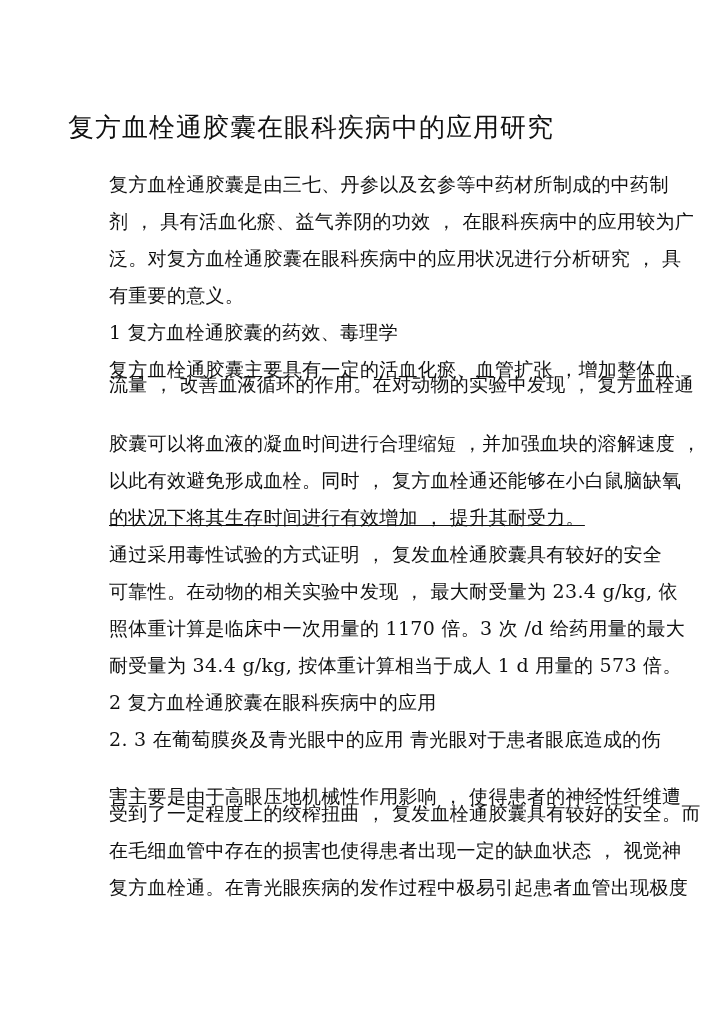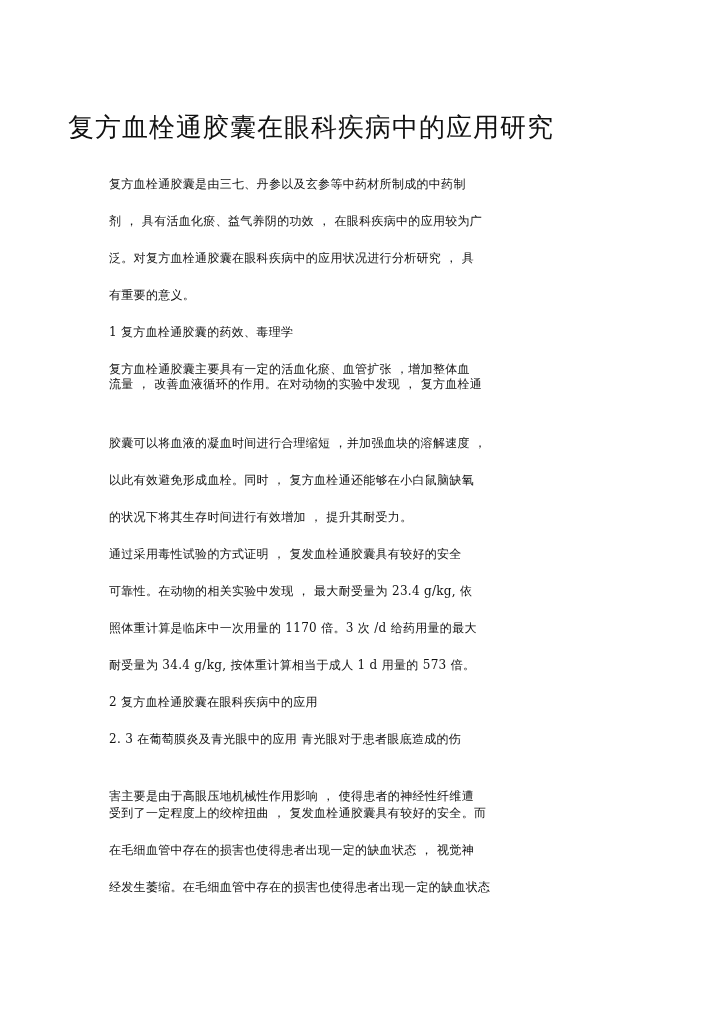--- a/index.html
+++ b/index.html
@@ -8,43 +8,43 @@
     font-family: "DejaVu Serif", "Liberation Serif", serif;
     color: #111111;
   }
   .title {
     position: absolute; left: 0; width: 622px; top: 86px;
     text-align: center; font-size: 26px; line-height: 40px;
     letter-spacing: 1px; font-weight: normal; margin-top: 21px;
   }
   .line {
     position: absolute; left: 109px; width: 505px;
-    font-size: 12px; line-height: 24px; white-space: nowrap;
+    font-size: 19px; line-height: 24px; white-space: nowrap;
     letter-spacing: 0.3px;
   }
 </style>
 </head>
 <body>
 
 <div class="title">复方血栓通胶囊在眼科疾病中的应用研究</div>
 
 <div id="body-lines">
     <div class="line" style="top: 172px;">  复方血栓通胶囊是由三七、丹参以及玄参等中药材所制成的中药制</div>
     <div class="line" style="top: 209px;">剂 ， 具有活血化瘀、益气养阴的功效 ， 在眼科疾病中的应用较为广</div>
     <div class="line" style="top: 246px;">泛。对复方血栓通胶囊在眼科疾病中的应用状况进行分析研究 ， 具</div>
     <div class="line" style="top: 283px;">有重要的意义。</div>
     <div class="line" style="top: 320px;"> 1 复方血栓通胶囊的药效、毒理学</div>
     <div class="line" style="top: 357px;"> 复方血栓通胶囊主要具有一定的活血化瘀、血管扩张 ，增加整体血</div>
     <div class="line" style="top: 372px;">流量 ， 改善血液循环的作用。在对动物的实验中发现 ， 复方血栓通</div>
     <div class="line" style="top: 431px;">胶囊可以将血液的凝血时间进行合理缩短 ，并加强血块的溶解速度 ，</div>
     <div class="line" style="top: 468px;">以此有效避免形成血栓。同时 ， 复方血栓通还能够在小白鼠脑缺氧</div>
-    <div class="line" style="top: 505px;">的状况下将其生存时间进行有效增加 ， 提升其耐受力。</div>
+    <div class="line" style="top: 505px; text-decoration: underline;">的状况下将其生存时间进行有效增加 ， 提升其耐受力。</div>
     <div class="line" style="top: 542px;"> 通过采用毒性试验的方式证明 ， 复发血栓通胶囊具有较好的安全</div>
     <div class="line" style="top: 579px;">可靠性。在动物的相关实验中发现 ， 最大耐受量为 23.4 g/kg, 依</div>
     <div class="line" style="top: 616px;">照体重计算是临床中一次用量的 1170 倍。3 次 /d 给药用量的最大</div>
     <div class="line" style="top: 653px;">耐受量为 34.4 g/kg, 按体重计算相当于成人 1 d 用量的 573 倍。</div>
     <div class="line" style="top: 690px;"> 2 复方血栓通胶囊在眼科疾病中的应用</div>
     <div class="line" style="top: 727px;"> 2. 3 在葡萄膜炎及青光眼中的应用 青光眼对于患者眼底造成的伤</div>
     <div class="line" style="top: 764px; margin-top: 20px;">害主要是由于高眼压地机械性作用影响 ， 使得患者的神经性纤维遭</div>
     <div class="line" style="top: 801px;">受到了一定程度上的绞榨扭曲 ， 复发血栓通胶囊具有较好的安全。而</div>
     <div class="line" style="top: 838px;">在毛细血管中存在的损害也使得患者出现一定的缺血状态 ， 视觉神</div>
-    <div class="line" style="top: 875px;">经发生萎缩。在毛细血管中存在的损害也使得患者出现一定的缺血状态</div>
+    <div class="line" style="top: 875px;">复方血栓通。在青光眼疾病的发作过程中极易引起患者血管出现极度</div>
   </div>
 
 </body></html>

